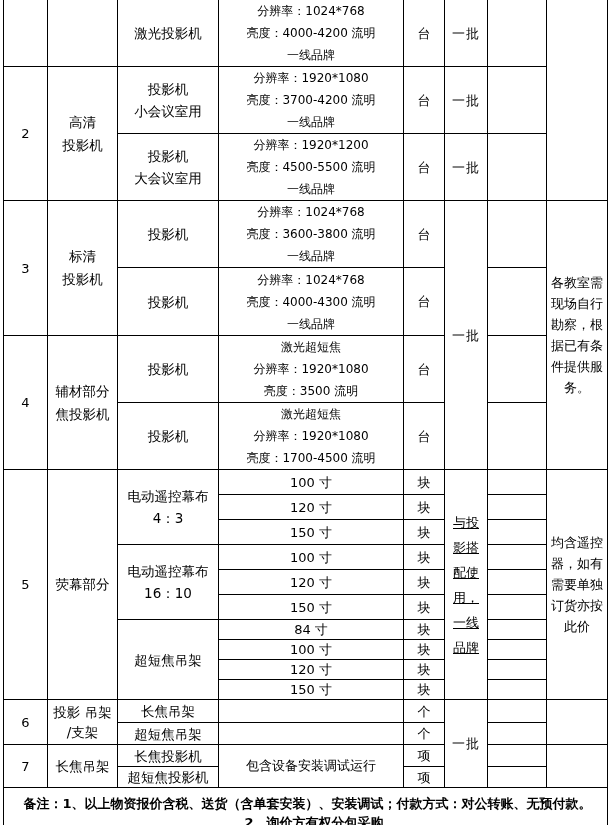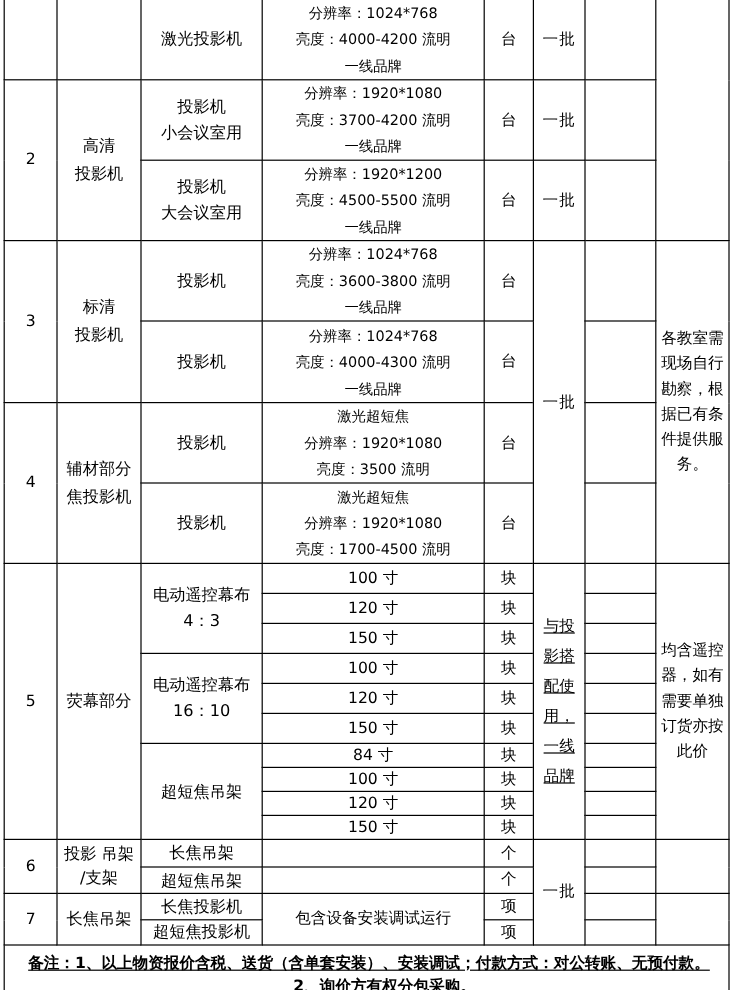--- a/index.html
+++ b/index.html
@@ -49,21 +49,21 @@
     text-align:center;
   }
   td.footer {
     text-align:left;
     font-weight:bold;
     font-size:12.5px;
     line-height:23px;
     vertical-align:middle;
     padding:2px 4px;
   }
-  .fline1 { padding-left:4px;text-decoration:underline; }
+  .fline1 { padding-left:4px; }
   .fline2 { padding-left:30px; }
 </style>
 </head>
 <body>
 
 <div class="wrap">
 <table class="doc">
   <colgroup>
     <col style="width:44px">
         <col style="width:70px">

